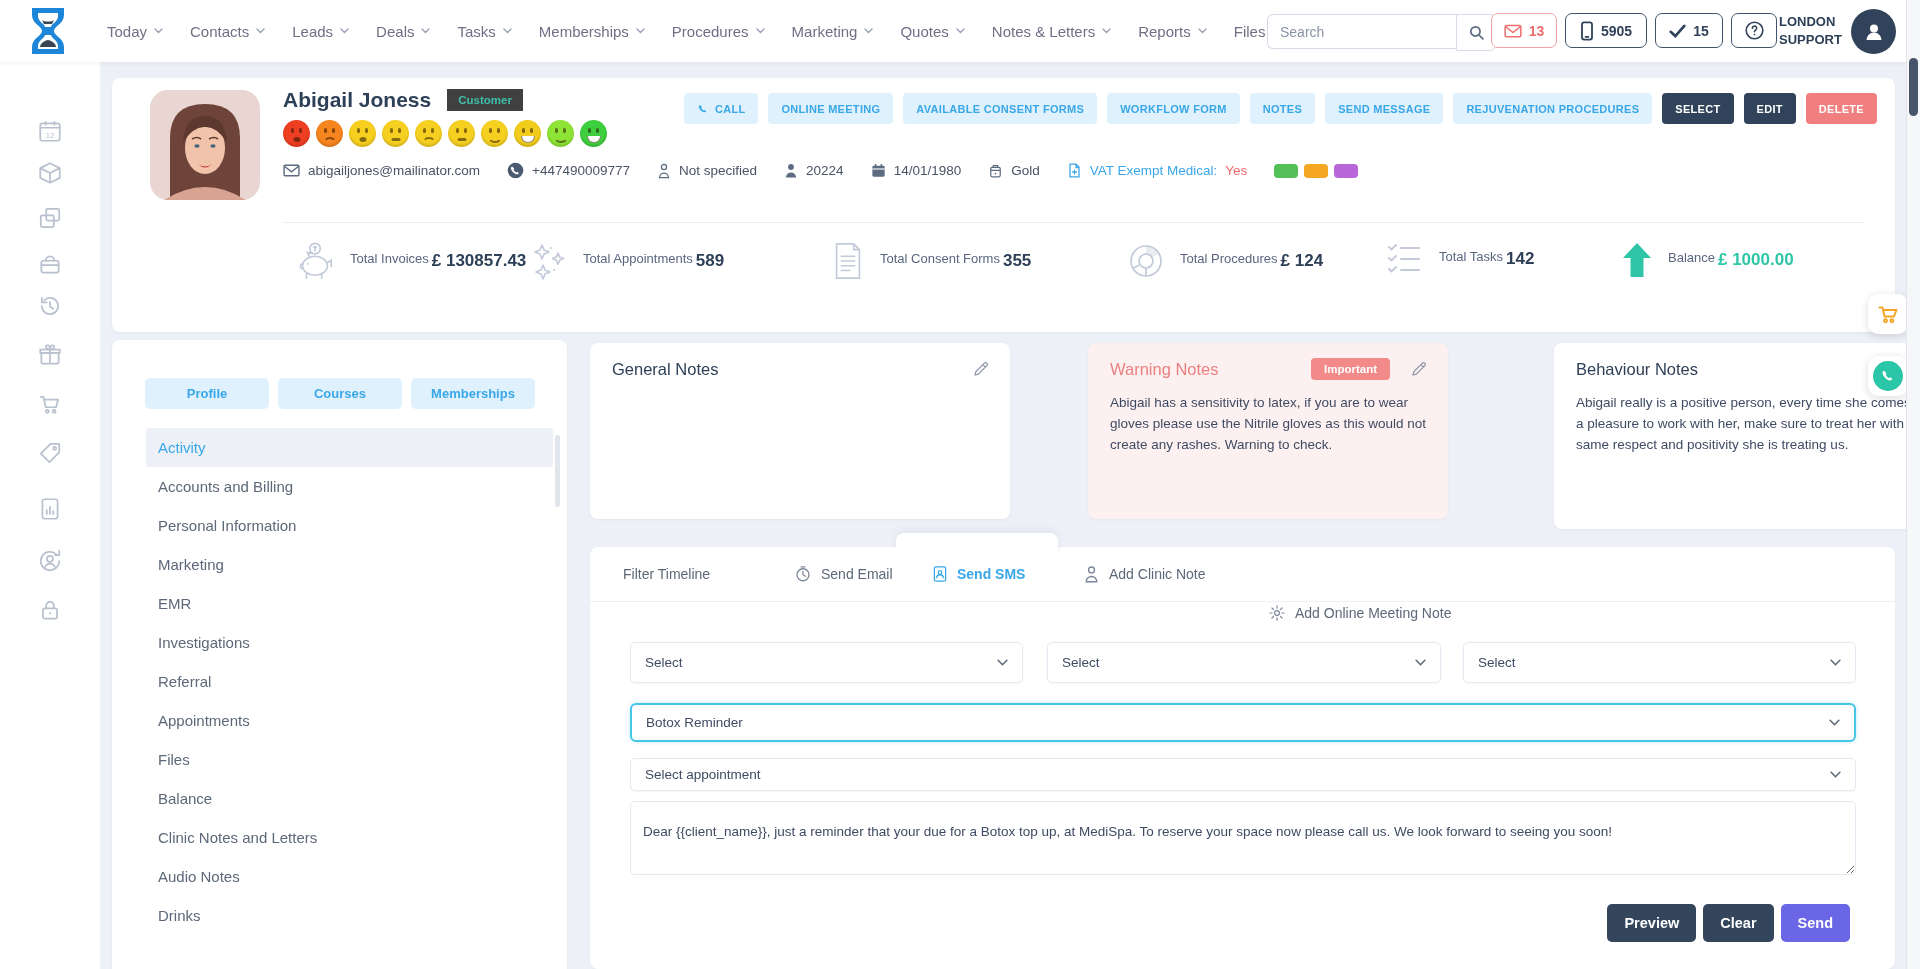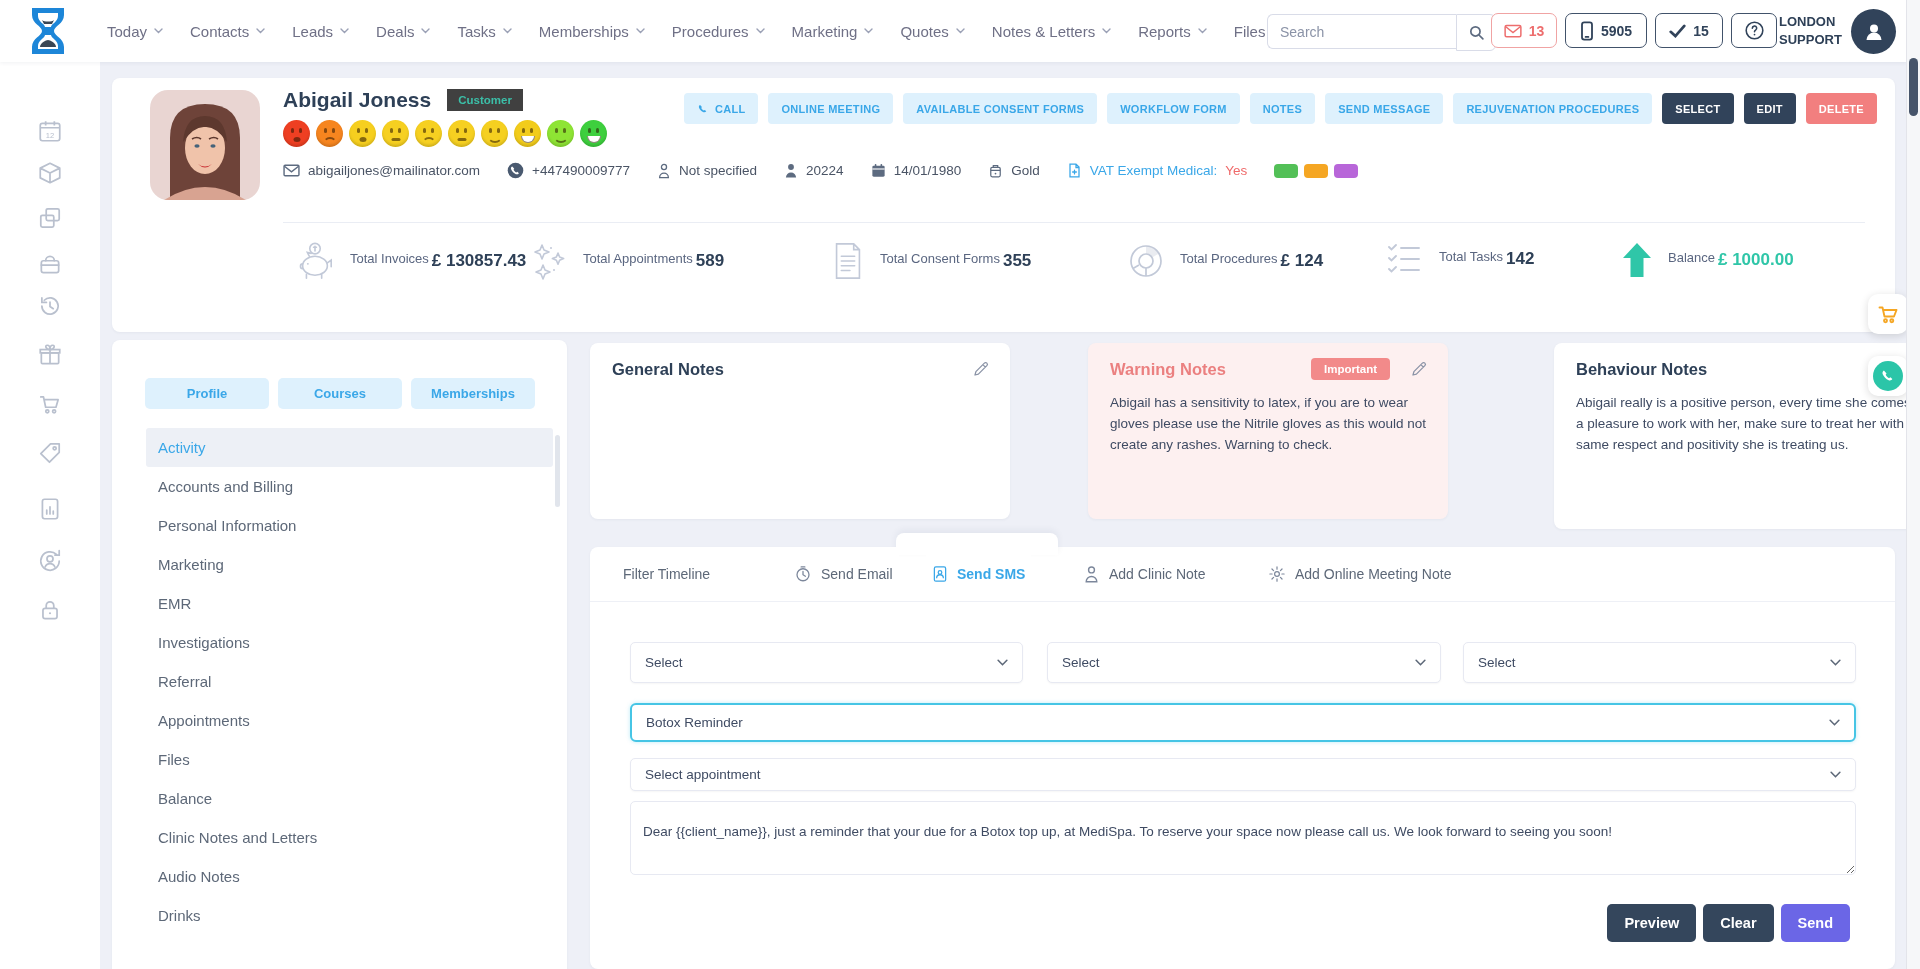--- a/index.html
+++ b/index.html
@@ -87,21 +87,21 @@
   .ptab{width:124px;height:31px;background:#def1fd;color:#3aa7e8;font-size:13px;font-weight:bold;
         border-radius:5px;display:flex;align-items:center;justify-content:center;cursor:pointer}
   .pmenu{position:absolute;left:0;top:88px;right:14px;list-style:none;margin:0;padding:0}
   .pmenu li{height:39px;display:flex;align-items:center;padding-left:46px;font-size:15px;color:#5d6878;cursor:pointer}
   .pmenu li.active{background:#edf0f6;color:#3aa7e8;margin-left:34px;padding-left:12px;border-radius:3px}
   .panelscroll{position:absolute;right:7px;top:95px;width:5px;height:72px;border-radius:3px;background:#e1e5ec}
 
   
   .note{position:absolute;top:343px;background:#fff;border-radius:8px;box-shadow:0 1px 3px rgba(40,50,80,.05);
         padding:17px 22px;box-sizing:border-box}
-  .note .ttl{font-size:16.5px;font-weight:bold;color:#2e4057}
+  .note .ttl{font-size:16.5px;font-weight:normal;color:#2e4057}
   .note .body{margin-top:14px;font-size:13.5px;color:#3f4b63;line-height:1.55}
   .note.warning{background:#fdf0f0}
   .note.warning .ttl{color:#eb8080}
   .impbadge{position:absolute;right:58px;top:15px;background:#f28a8a;color:#fff;font-size:11.5px;
             font-weight:bold;padding:5px 13px;border-radius:4px}
   .pencil{position:absolute;right:20px;top:17px;color:#8a93a6;cursor:pointer}
 
   
   .floatbtn{position:absolute;left:1868px;width:40px;height:40px;background:#fff;border-radius:10px;
             box-shadow:0 2px 8px rgba(0,0,0,.14);display:flex;align-items:center;justify-content:center;cursor:pointer;z-index:25}
@@ -708,21 +708,21 @@
       </div>
       <div class="ttab" style="left: 487px;">
         <span class="ic">
           <svg width="17" height="18" viewBox="0 0 20 22" fill="none" stroke="currentColor" stroke-width="1.7">
             <circle cx="10" cy="6" r="3.6"></circle>
             <path d="M3.5 20.5 a6.5 6.5 0 0 1 13 0 Z"></path>
           </svg>
         </span>
         <span>Add Clinic Note</span>
       </div>
-      <div class="ttab" style="left: 672px;">
+      <div class="ttab" style="left: 672px; margin-top: 39px;">
         <span class="ic">
           <svg width="18" height="18" viewBox="0 0 24 24" fill="none" stroke="currentColor" stroke-width="1.6" stroke-linecap="round">
             <circle cx="12" cy="12" r="3.2"></circle>
             <path d="M12 2.5 v3 M12 18.5 v3 M2.5 12 h3 M18.5 12 h3 M5.3 5.3 l2.1 2.1 M16.6 16.6 l2.1 2.1 M18.7 5.3 l-2.1 2.1 M7.4 16.6 l-2.1 2.1"></path>
           </svg>
         </span>
         <span>Add Online Meeting Note</span>
       </div>
     </div>
   <div class="tabrule"></div>

